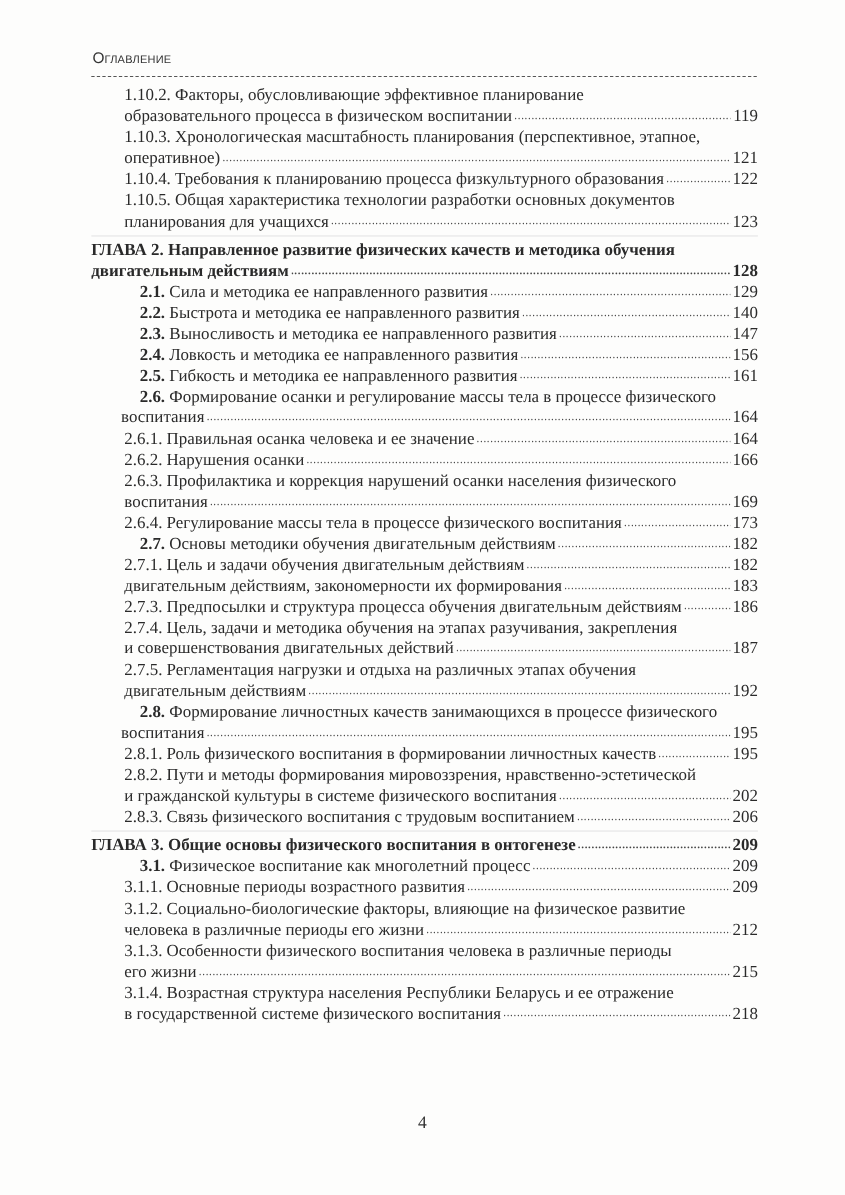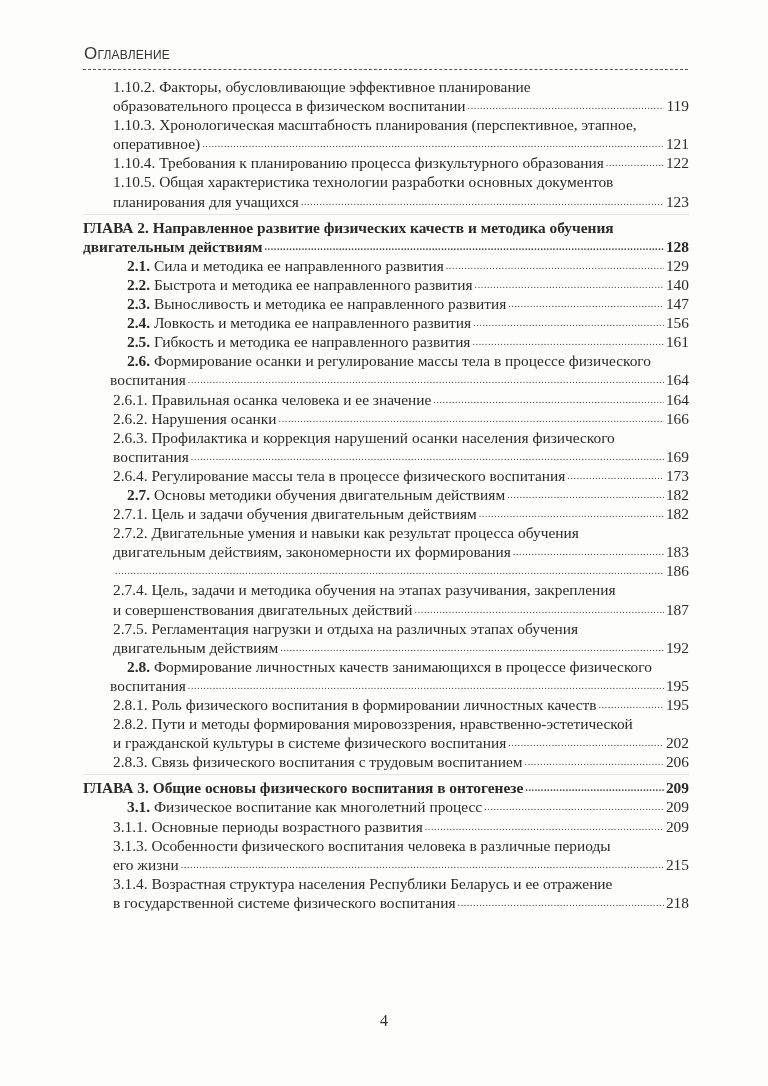--- a/index.html
+++ b/index.html
@@ -3,21 +3,21 @@
 <meta charset="utf-8">
 <style>
   html, body { margin: 0; padding: 0; }
   body {
     width: 768px; height: 1086px; background: #fdfdfc; position: relative; overflow: hidden;
     font-family: "Liberation Serif", "DejaVu Serif", serif; color: #2a2a2a;
   }
   .running-head {
     position: absolute; left: 84px; top: 44px;
     font-family: "Liberation Sans", "DejaVu Sans", sans-serif;
-    font-size: 17px; letter-spacing: 0.2px; color: #333;
+    font-size: 14px; letter-spacing: 0.2px; color: #333;
     font-variant: small-caps;
   }
   .dash-rule {
     position: absolute; left: 83px; top: 69px; width: 605px; height: 0;
     border-top: 1.3px dashed #555;
   }
   .toc {
     position: absolute; left: 83px; top: 77px; width: 606px;
     font-size: 15.4px; line-height: 19.1px;
   }
@@ -161,30 +161,28 @@
     </div>
     <div class="entry lvl3">
       <div class="line">
         <span class="txt">2.7.1. Цель и задачи обучения двигательным действиям</span>
         <span class="leader"></span>
         <span class="pg">182</span>
       </div>
     </div>
     <div class="entry lvl3">
       <div class="line">
-        <span class="txt">2.7.2. Двигательные умения и навыки как результат процесса обучения</span>
-      </div>
-      <div class="line">
         <span class="txt">двигательным действиям, закономерности их формирования</span>
         <span class="leader"></span>
         <span class="pg">183</span>
       </div>
     </div>
     <div class="entry lvl3">
       <div class="line">
+        <span class="txt">2.7.3. Предпосылки и структура процесса обучения двигательным действиям</span>
         <span class="leader"></span>
         <span class="pg">186</span>
       </div>
     </div>
     <div class="entry lvl3">
       <div class="line">
         <span class="txt">2.7.4. Цель, задачи и методика обучения на этапах разучивания, закрепления</span>
       </div>
       <div class="line">
         <span class="txt">и совершенствования двигательных действий</span>
@@ -247,20 +245,30 @@
     </div>
     <div class="entry lvl3">
       <div class="line">
         <span class="txt">3.1.1. Основные периоды возрастного развития</span>
         <span class="leader"></span>
         <span class="pg">209</span>
       </div>
     </div>
     <div class="entry lvl3">
       <div class="line">
+        <span class="txt">3.1.2. Социально-биологические факторы, влияющие на физическое развитие</span>
+      </div>
+      <div class="line">
+        <span class="txt">человека в различные периоды его жизни</span>
+        <span class="leader"></span>
+        <span class="pg">212</span>
+      </div>
+    </div>
+    <div class="entry lvl3">
+      <div class="line">
         <span class="txt">3.1.3. Особенности физического воспитания человека в различные периоды</span>
       </div>
       <div class="line">
         <span class="txt">его жизни</span>
         <span class="leader"></span>
         <span class="pg">215</span>
       </div>
     </div>
     <div class="entry lvl3">
       <div class="line">

